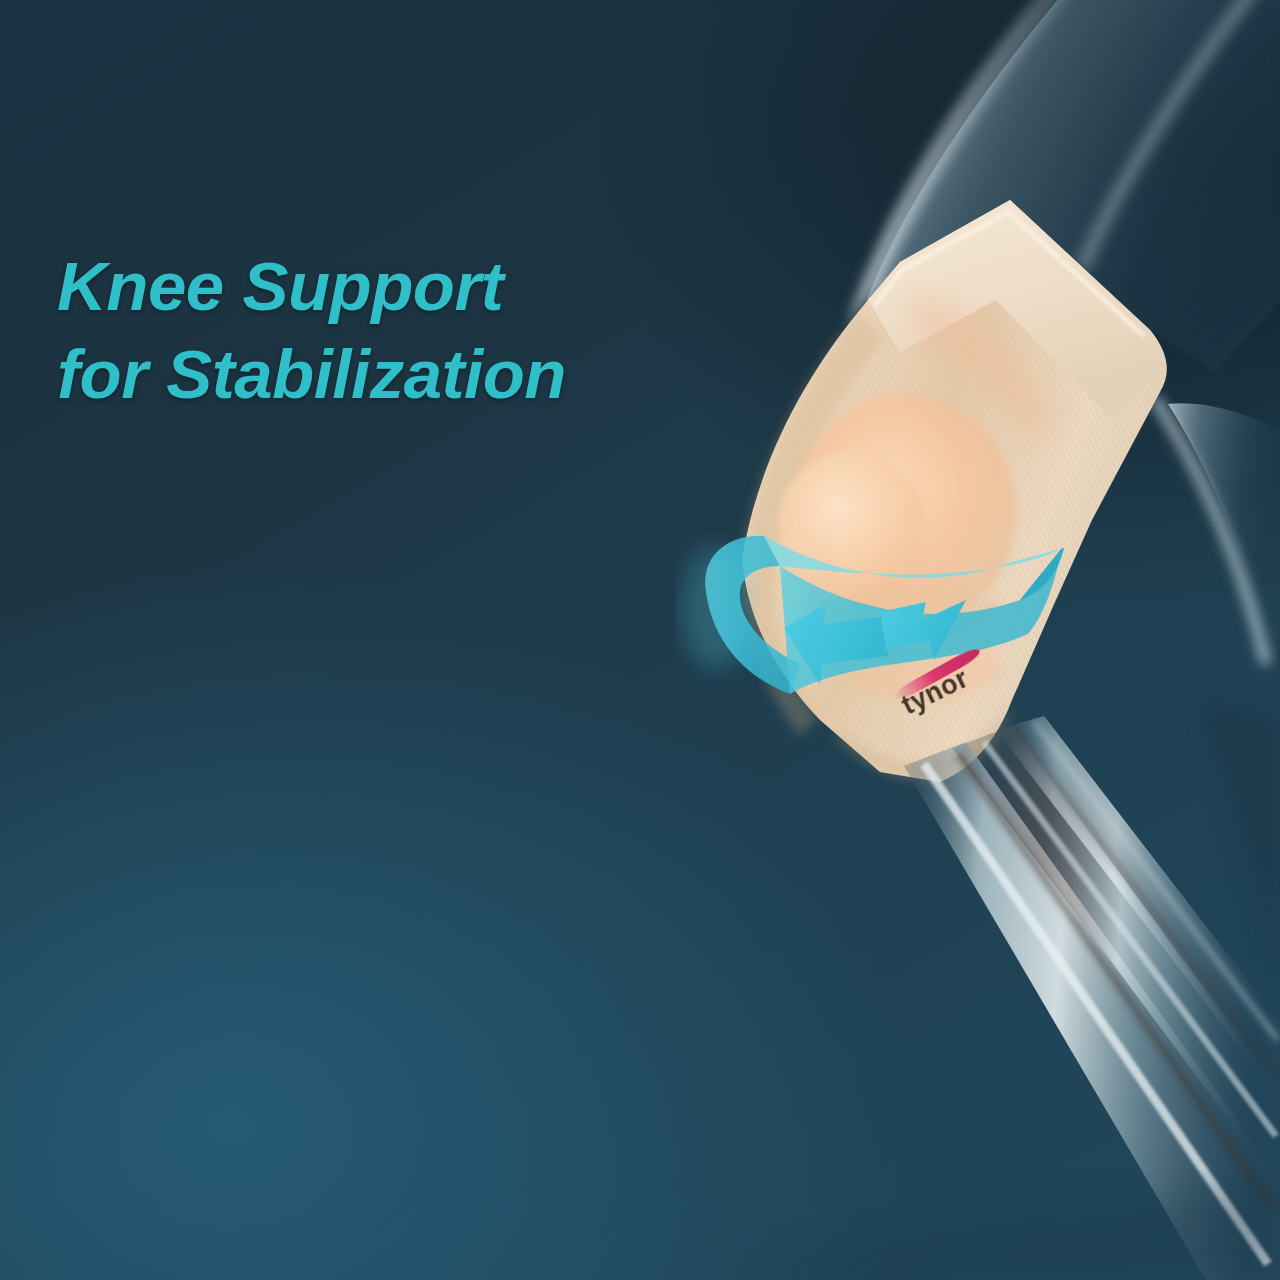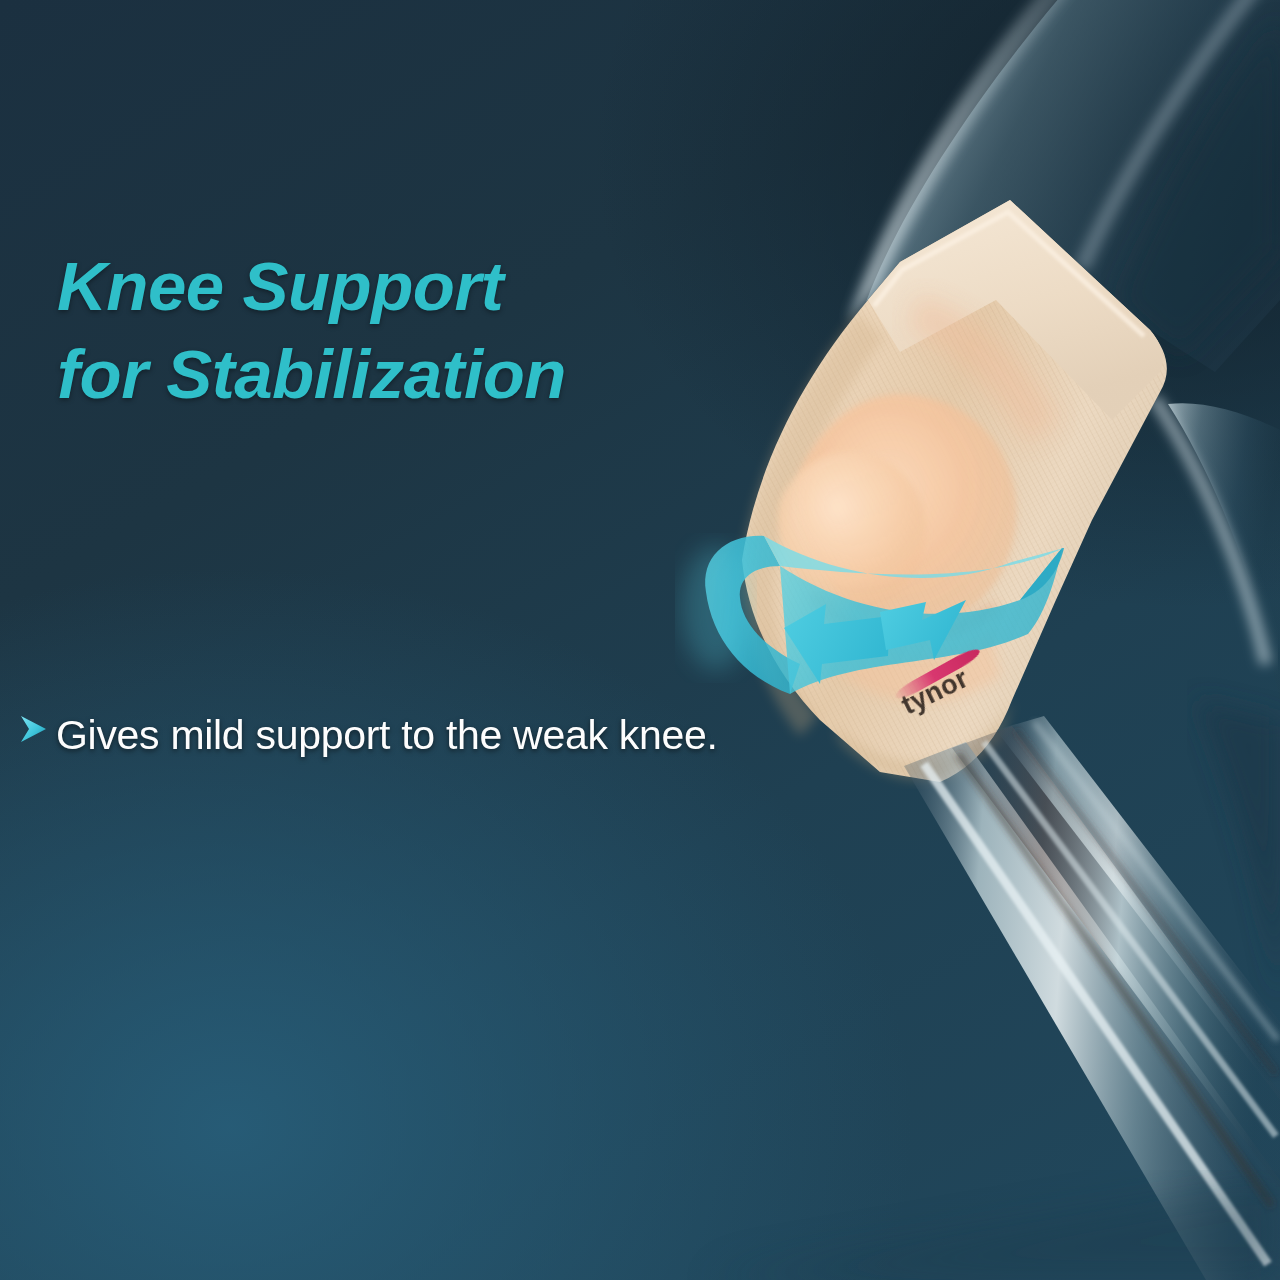--- a/index.html
+++ b/index.html
@@ -333,33 +333,18 @@
     <div class="brand-word">tynor</div>
   </div>
 
   <div class="text-layer">
 
     <div class="headline">Knee Support
 for Stabilization</div>
 
     <div class="bullets">
 
-      <div class="bullet">
-        <span class="bullet-marker">
-          <svg width="32" height="30" viewBox="0 0 32 30" xmlns="http://www.w3.org/2000/svg">
-            <defs>
-              <linearGradient id="bl1" x1="0" y1="0" x2="1" y2="1">
-                <stop offset="0%" stop-color="#7ee4f2"></stop>
-                <stop offset="55%" stop-color="#3fc6dc"></stop>
-                <stop offset="100%" stop-color="#1f93ad"></stop>
-              </linearGradient>
-            </defs>
-            <path d="M3,2 L28,15 L3,28 L11,15 Z" fill="url(#bl1)"></path>
-          </svg>
-        </span>
-        <span class="bullet-text">Gives mild support to the weak knee.</span>
-      </div>
 
 
     </div>
   </div>
 
 </div>
 
 </body></html>

